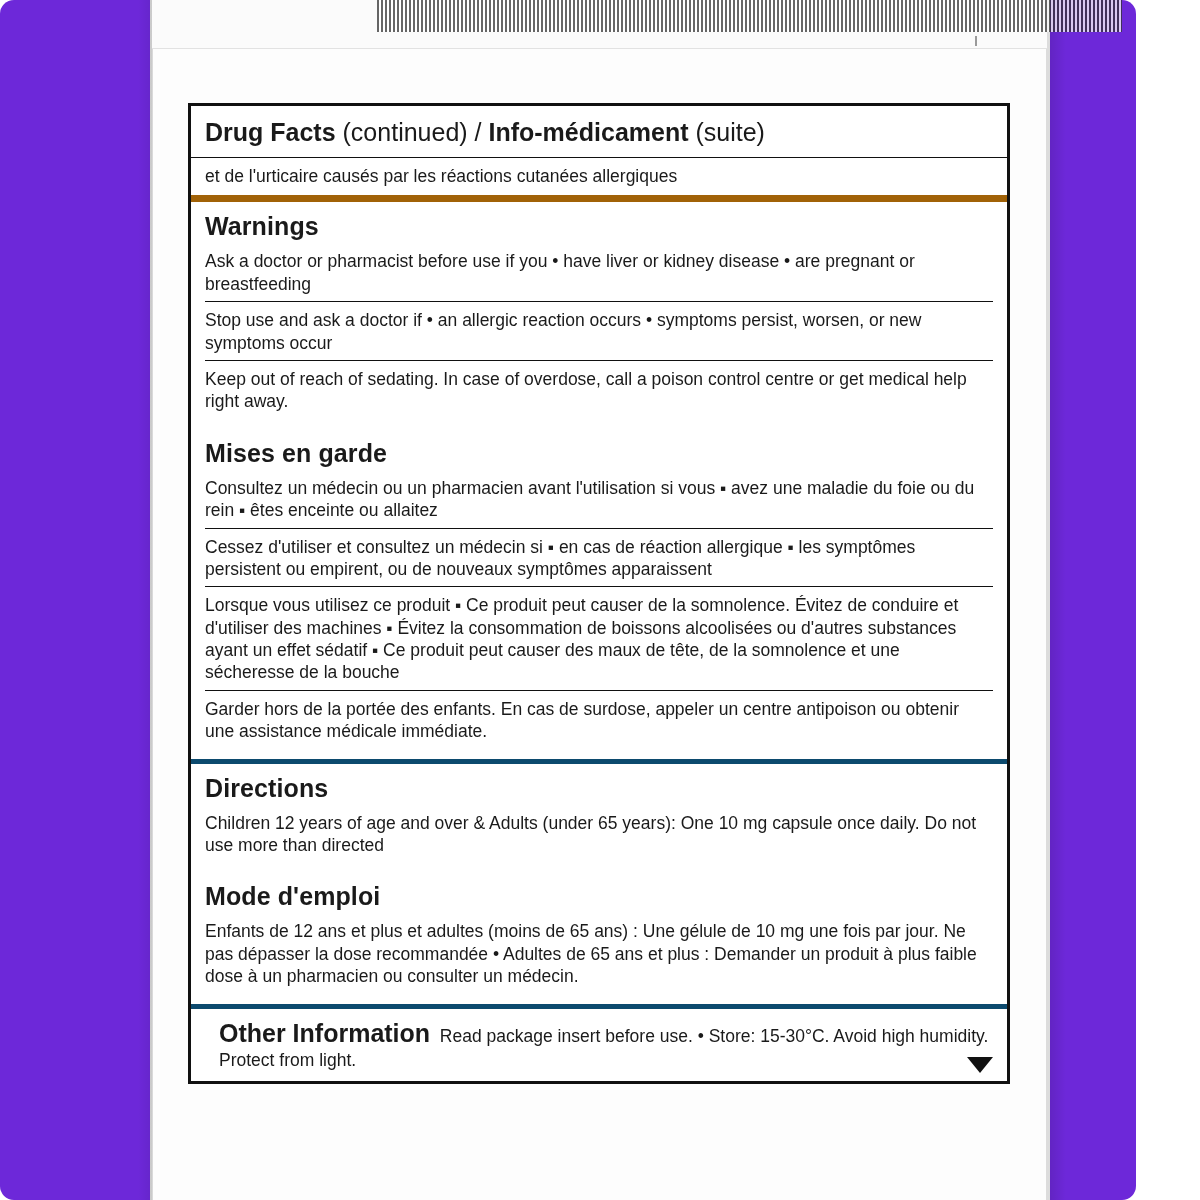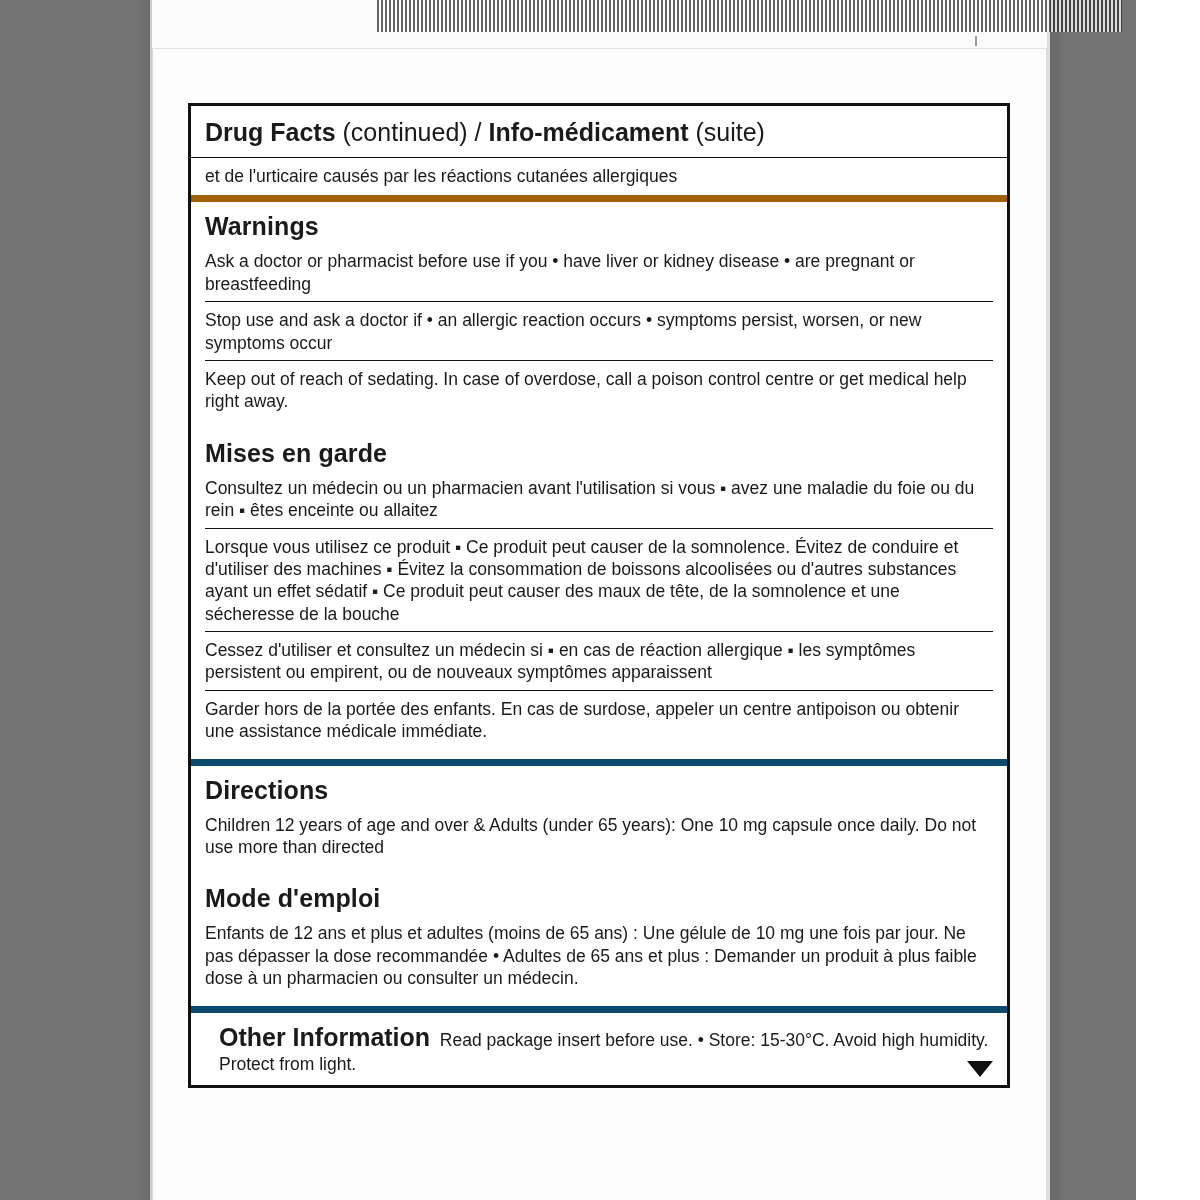--- a/index.html
+++ b/index.html
@@ -14,21 +14,22 @@
     color: #1a1a1a;
     overflow: hidden;
     position: relative;
   }
 
   
   .package {
     position: absolute;
     left: 0; top: 0;
     width: 1136px; height: 1200px;
-    background: #737373;
+    background: #6d28d9;
+    border-radius: 14px;
   }
   .box-face {
     position: absolute;
     left: 150px;
     top: 0px;
     width: 900px;
     height: 1200px;
     background: #fdfdfd;
     box-shadow: inset 0 0 0 0 #fff;
   }
@@ -110,21 +111,21 @@
   .facts-title .bold { font-weight: bold; }
   .facts-title .reg  { font-weight: normal; }
 
   .subline {
     padding: 7px 26px 8px 14px;
     border-bottom: 7px solid #a16207;
     font-size: 17.5px;
   }
 
   .section { padding: 6px 14px 8px 14px; }
-  .section.thickbottom { border-bottom: 7px solid #0c4a6e; }
+  .section.thickbottom { border-bottom: 5px solid #0c4a6e; }
 
   .sec-head {
     font-size: 25px;
     font-weight: bold;
     margin: 2px 0 3px 0;
     letter-spacing: .1px;
   }
   .sec-head.sub {
     font-size: 25px;
     margin-top: 18px;
@@ -205,24 +206,24 @@
       <div class="para">
         <b>Keep out of reach of sedating.</b><span> In case of overdose, call a poison control centre or get medical help right away.</span>
       </div>
 
       <div class="sec-head sub">Mises en garde</div>
 
       <div class="para ruled">
         <b>Consultez un médecin ou un pharmacien avant l'utilisation si vous</b><span> ▪ avez une maladie du foie ou du rein ▪ êtes enceinte ou allaitez</span>
       </div>
       <div class="para ruled">
+        <b>Cessez d'utiliser et consultez un médecin si</b><span> ▪ en cas de réaction allergique ▪ les symptômes persistent ou empirent, ou de nouveaux symptômes apparaissent</span>
+      </div>
+      <div class="para ruled">
         <b>Lorsque vous utilisez ce produit</b><span> ▪ Ce produit peut causer de la somnolence. Évitez de conduire et d'utiliser des machines ▪ Évitez la consommation de boissons alcoolisées ou d'autres substances ayant un effet sédatif ▪ Ce produit peut causer des maux de tête, de la somnolence et une sécheresse de la bouche</span>
-      </div>
-      <div class="para ruled">
-        <b>Cessez d'utiliser et consultez un médecin si</b><span> ▪ en cas de réaction allergique ▪ les symptômes persistent ou empirent, ou de nouveaux symptômes apparaissent</span>
       </div>
       <div class="para">
         <b>Garder hors de la portée des enfants.</b><span> En cas de surdose, appeler un centre antipoison ou obtenir une assistance médicale immédiate.</span>
       </div>
     </div>
 
     <div class="section thickbottom">
       <div class="sec-head">Directions</div>
       <div class="para">Children 12 years of age and over &amp; Adults (under 65 years): One 10 mg capsule once daily. Do not use more than directed</div>
       <div class="sec-head sub">Mode d'emploi</div>

